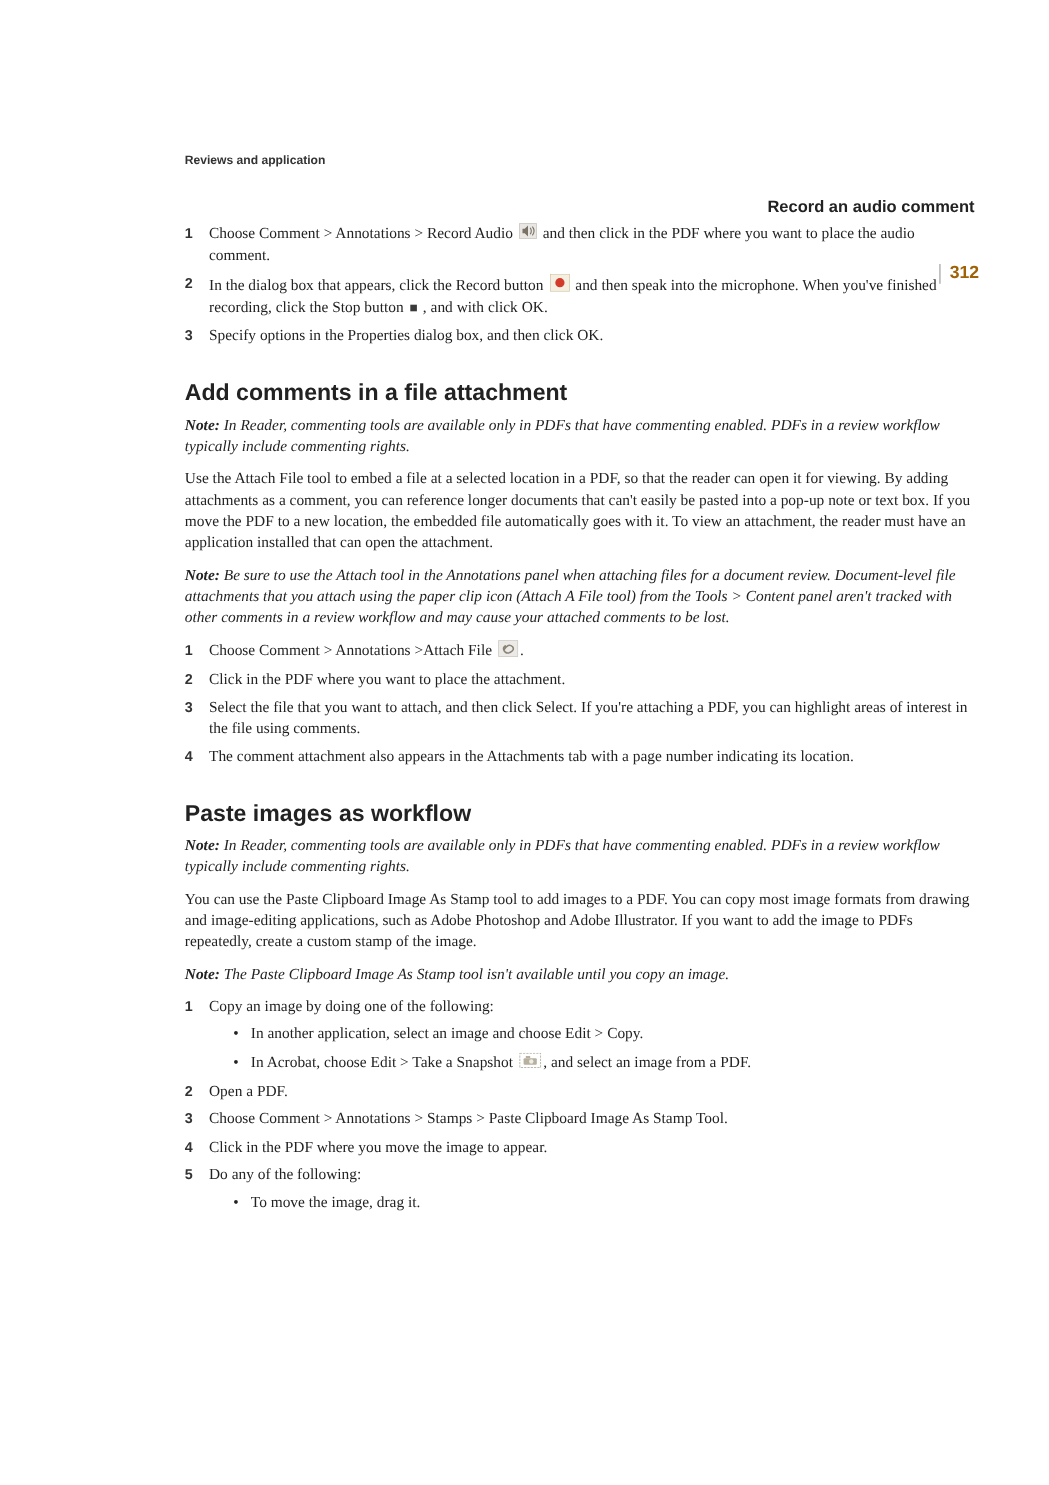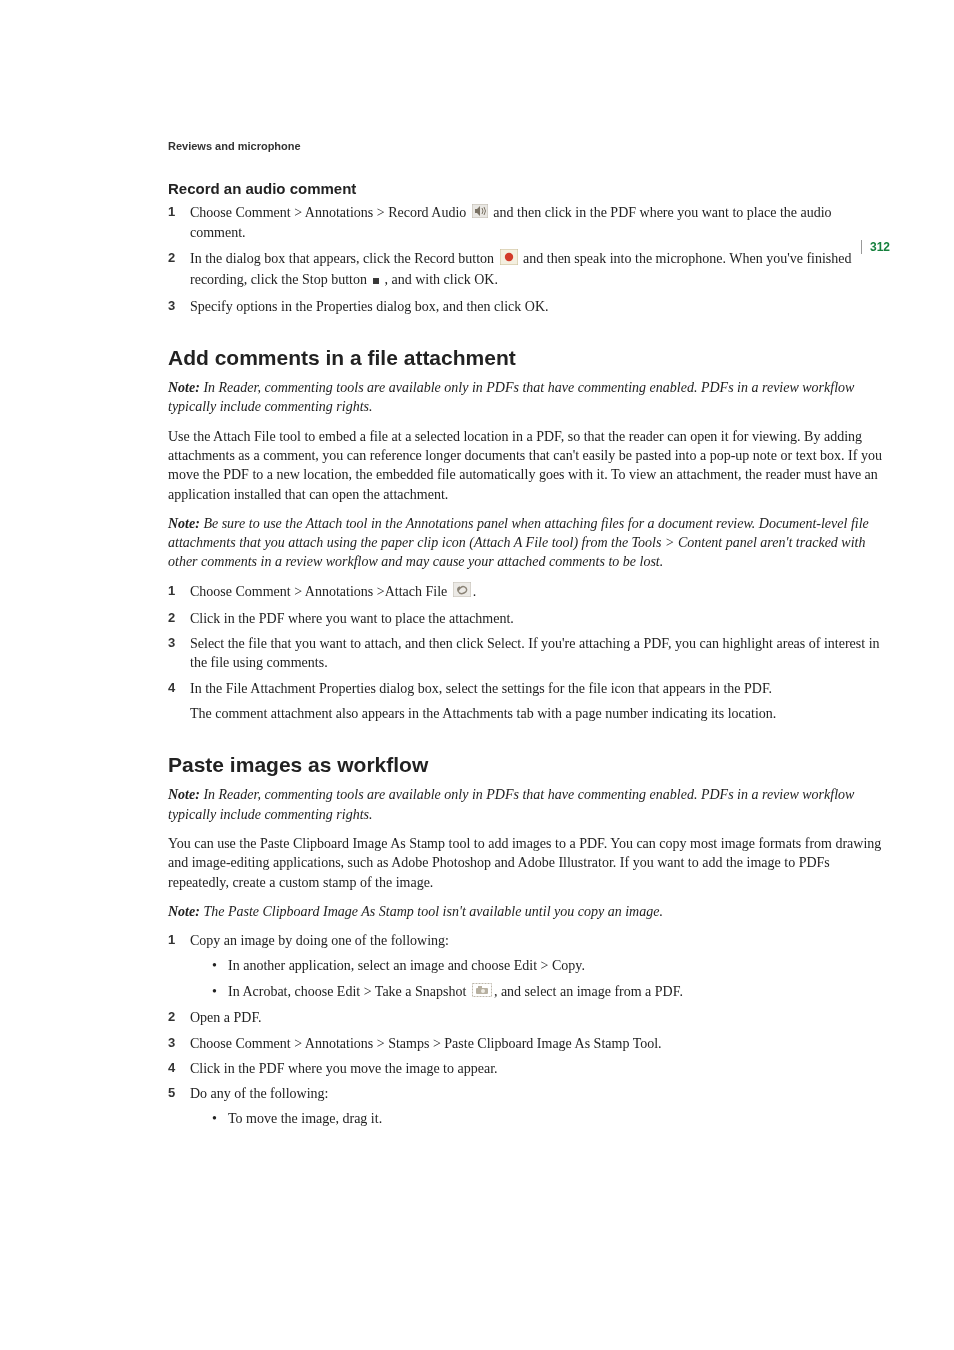--- a/index.html
+++ b/index.html
@@ -16,36 +16,37 @@
     position: relative;
   }
   .pgnum {
     position: absolute;
     top: 100px;
     right: 64px;
     border-left: 1px solid #999;
     padding-left: 8px;
     font-family: "Myriad Pro", Arial, Helvetica, sans-serif;
     font-weight: 700;
-    font-size: 12px;
-    color: #15803d;
+    font-size: 16px;
+    color: #a16207;
   }
   .running {
     font-family: "Myriad Pro", Arial, Helvetica, sans-serif;
     font-weight: 700;
     font-size: 11px;
     color: #333;
     margin-top: 140px;
     margin-bottom: 28px;
   }
   h3.sec {
     font-family: "Myriad Pro", Arial, Helvetica, sans-serif;
     font-weight: 700;
     font-size: 15px;
     margin: 18px 0 6px 0;
+    text-align: right;
   }
   h2.sec {
     font-family: "Myriad Pro", Arial, Helvetica, sans-serif;
     font-weight: 700;
     font-size: 21px;
     margin: 30px 0 8px 0;
   }
   p {
     font-size: 14px;
     line-height: 1.38;
@@ -109,21 +110,21 @@
     margin: 0 2px;
   }
 </style>
 </head>
 <body>
 
 <div class="page">
 
   <div class="pgnum">312</div>
 
-  <div class="running">Reviews and microphone</div>
+  <div class="running">Reviews and application</div>
 
   <h3 class="sec">Record an audio comment</h3>
   <ol class="steps">
     <li>
       <span>Choose Comment &gt; Annotations &gt; Record Audio </span><span class="icon"><svg width="16" height="14" viewBox="0 0 16 14">
             <rect x="0" y="0" width="16" height="14" fill="#e9e7e3" stroke="#bfb9ae"></rect>
             <path d="M3 5 h2 l3 -3 v10 l-3 -3 h-2 z" fill="#7a7264"></path>
             <path d="M10 4 q2 3 0 6" fill="none" stroke="#7a7264" stroke-width="1"></path>
             <path d="M12 3 q3 4 0 8" fill="none" stroke="#7a7264" stroke-width="1"></path>
           </svg></span><span> and then click in the PDF where you want to place the audio comment.</span>
@@ -146,21 +147,20 @@
   <ol class="steps">
     <li>
       <span>Choose Comment &gt; Annotations &gt;Attach File </span><span class="icon"><svg width="18" height="15" viewBox="0 0 18 15">
             <rect x="0" y="0" width="18" height="15" fill="#eceae6" stroke="#c2bdb3"></rect>
             <path d="M5 9 q4 -7 8 -3 q2 3 -2 5 q-4 2 -6 -2 q-1 -3 2 -4" fill="none" stroke="#8a8376" stroke-width="1.4"></path>
           </svg></span><span>.</span>
     </li>
     <li>Click in the PDF where you want to place the attachment.</li>
     <li>Select the file that you want to attach, and then click Select. If you're attaching a PDF, you can highlight areas of interest in the file using comments.</li>
     <li>
-      <span>In the File Attachment Properties dialog box, select the settings for the file icon that appears in the PDF.</span>
       <p>The comment attachment also appears in the Attachments tab with a page number indicating its location.</p>
     </li>
   </ol>
 
   <h2 class="sec">Paste images as workflow</h2>
   <p class="note"><span class="note-label">Note: </span><span>In Reader, commenting tools are available only in PDFs that have commenting enabled. PDFs in a review workflow typically include commenting rights.</span></p>
   <p>You can use the Paste Clipboard Image As Stamp tool to add images to a PDF. You can copy most image formats from drawing and image-editing applications, such as Adobe Photoshop and Adobe Illustrator. If you want to add the image to PDFs repeatedly, create a custom stamp of the image.</p>
   <p class="note"><span class="note-label">Note: </span><span>The Paste Clipboard Image As Stamp tool isn't available until you copy an image.</span></p>
   <ol class="steps">
     <li>

